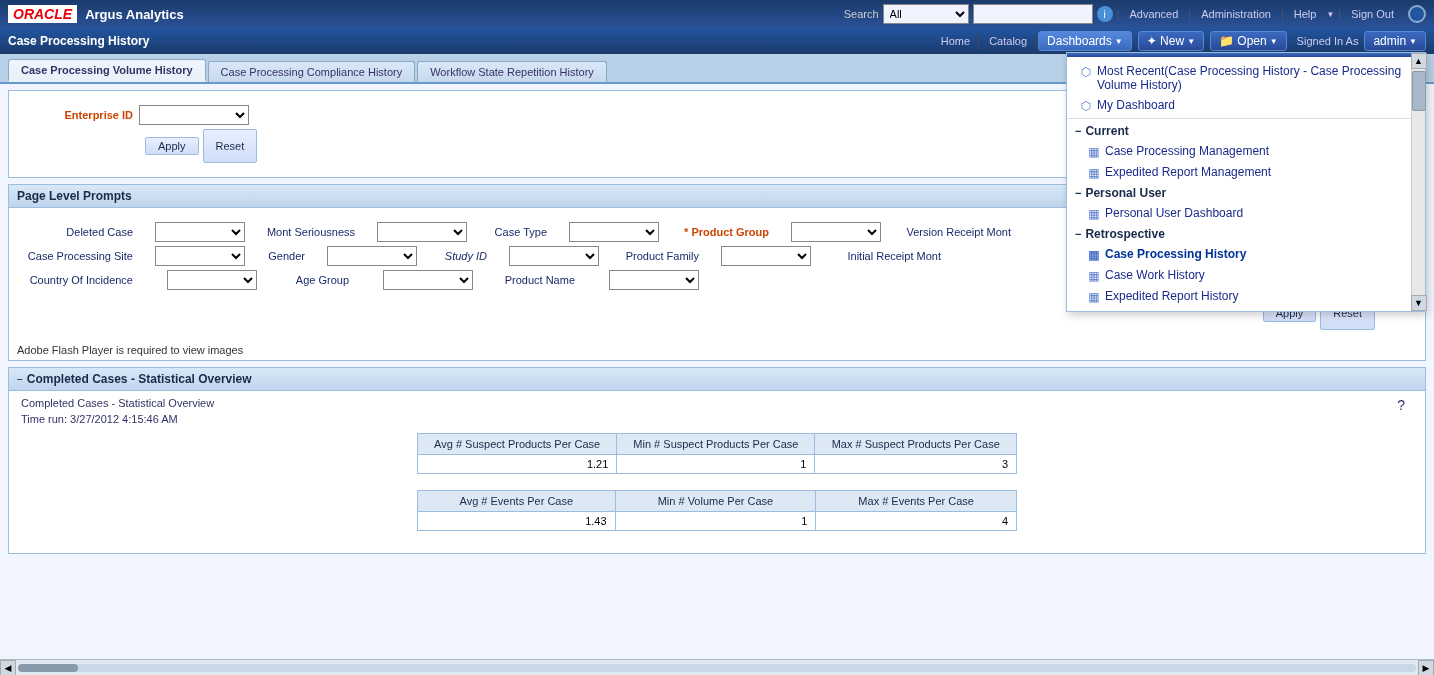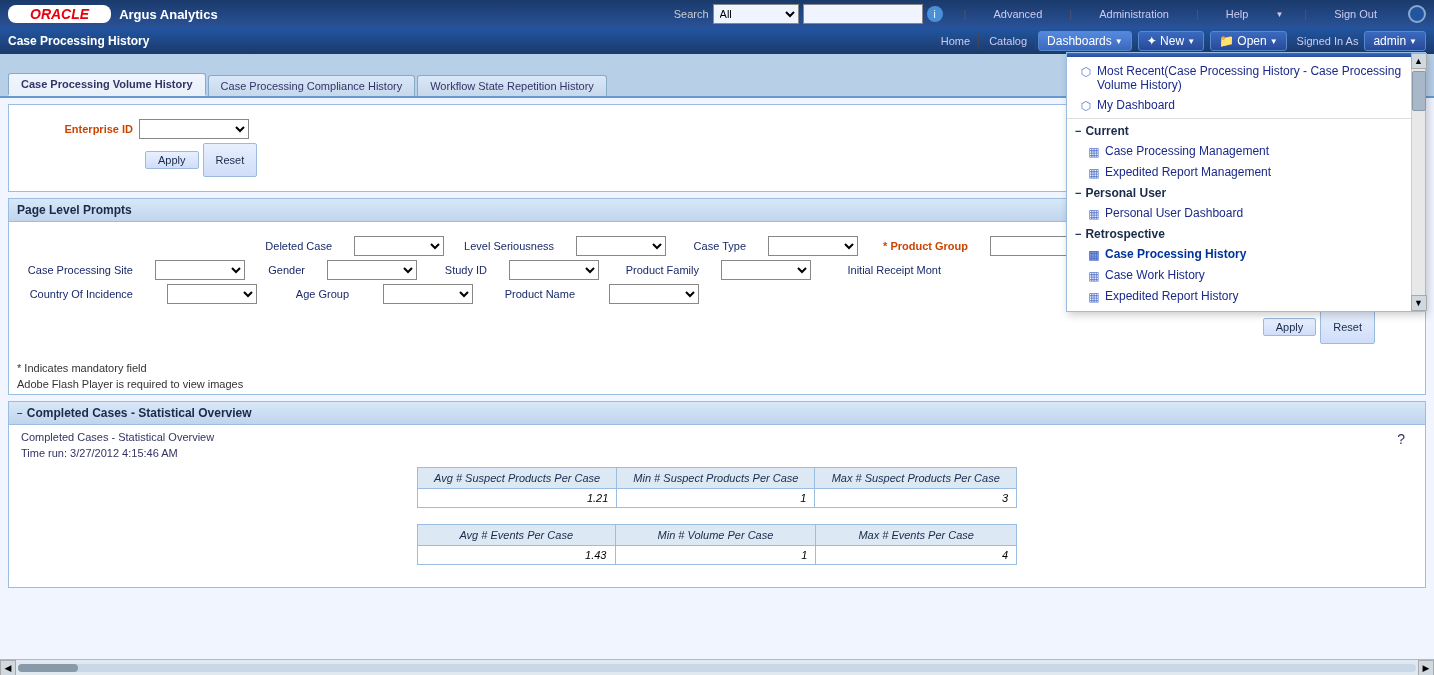--- a/index.html
+++ b/index.html
@@ -14,25 +14,25 @@
       padding: 0 8px;
       color: white;
     }
     #logo { display: flex; align-items: center; gap: 8px; }
     #oracle-logo {
       color: #e8000d;
       font-weight: bold;
       font-size: 14px;
       font-style: italic;
       background: white;
-      padding: 1px 22px;
-      border-radius: 8px;
+      padding: 1px 5px;
+      border-radius: 0;
     }
     #app-name { color: white; font-size: 13px; font-weight: bold; }
-    #top-nav-right { margin-left: auto; display: flex; align-items: center; gap: 21px; justify-content: center; }
+    #top-nav-right { margin-left: auto; display: flex; align-items: center; gap: 4px; justify-content: center; }
     #search-area { display: flex; align-items: center; gap: 4px; }
     #search-label { color: #ccc; font-size: 11px; }
     #search-scope-select {
       height: 20px; font-size: 11px; border: 1px solid #888; background: #f0f4ff; padding: 0 2px;
     }
     #search-input {
       height: 20px; width: 120px; font-size: 11px; border: 1px solid #888; background: #f0f4ff; padding: 0 4px;
     }
     #search-info-icon {
       width: 16px; height: 16px; border-radius: 50%; background: #4a90d9;
@@ -70,21 +70,21 @@
       cursor: pointer;
       display: flex; align-items: center; gap: 3px;
       position: relative;
     }
     .nav2-dropdown-btn.active { background: linear-gradient(to bottom, #5588dd, #3a6abf); }
     .caret { font-size: 8px; }
 
     
     #tabbar {
       background: #b8cfe8;
-      height: 44px;
+      height: 30px;
       display: flex;
       align-items: flex-end;
       padding: 0 8px;
       border-bottom: 2px solid #6699cc;
     }
     .tab {
       padding: 4px 12px;
       border: 1px solid #8aaac8;
       border-bottom: none;
       background: linear-gradient(to bottom, #d8e8f8, #c8d8ec);
@@ -158,21 +158,21 @@
     #stat-header-toggle { cursor: pointer; font-size: 10px; }
     #stat-title { font-weight: bold; color: #1a2a4a; font-size: 12px; }
 
     #stat-body { padding: 6px 12px; }
     #stat-meta { font-size: 11px; color: #336; margin-bottom: 4px; }
     #stat-time { font-size: 11px; color: #336; margin-bottom: 8px; }
     #filter-bar { text-align: center; margin-bottom: 12px; }
     #filter-box { display: inline-block; border: 1px solid #9bbde0; padding: 4px 16px; font-size: 11px; background: #f8faff; }
     #filter-box b { font-weight: bold; }
 
-    .stat-table { width: 600px; border-collapse: collapse; margin: 0 auto 16px; font-style: italic; }
+    .stat-table { width: 600px; border-collapse: collapse; margin: 0 auto 16px; }
     .stat-table th { background: #dce8f4; border: 1px solid #9bbde0; padding: 4px 8px; font-size: 11px; font-weight: normal; color: #1a2a4a; }
     .stat-table td { border: 1px solid #9bbde0; padding: 3px 8px; font-size: 11px; background: white; text-align: right; }
 
     
     #dropdown-overlay {
       position: absolute;
       top: 52px;
       right: 8px;
       width: 360px;
       background: white;
@@ -293,59 +293,58 @@
         </div>
       </div>
     </div>
 
     <div class="section-box">
       <div class="section-header">
         <span>Page Level Prompts</span>
       </div>
       <div class="section-content">
 
-        <div class="form-row" style="gap:16px; flex-wrap:wrap;justify-content:center;">
+        <div class="form-row" style="gap:16px; flex-wrap:wrap;">
           <span class="form-label-blue">Deleted Case</span>
           <select class="form-select"><option></option></select>
-          <span class="form-label-blue" style="min-width:100px;">Level Seriousness</span>
+          <span class="form-label-blue" style="min-width:100px;">Mont Seriousness</span>
           <select class="form-select"><option></option></select>
           <span class="form-label-blue" style="min-width:70px;">Case Type</span>
           <select class="form-select"><option></option></select>
           <span class="form-label-blue" style="color:#cc4400;font-weight:bold;min-width:100px;">* Product Group</span>
           <select class="form-select"><option></option></select>
           <span class="form-label-blue" style="min-width:120px;">Version Receipt Mont</span>
         </div>
 
         <div class="form-row" style="gap:16px; flex-wrap:wrap; margin-top:4px;">
           <span class="form-label-blue">Case Processing Site</span>
           <select class="form-select"><option></option></select>
           <span class="form-label-blue" style="min-width:50px;">Gender</span>
           <select class="form-select"><option></option></select>
-          <span class="form-label-blue" style="min-width:60px;">Study ID</span>
+          <span class="form-label-blue" style="min-width:60px;font-style:italic;">Study ID</span>
           <select class="form-select"><option></option></select>
           <span class="form-label-blue" style="min-width:90px;">Product Family</span>
           <select class="form-select"><option></option></select>
           <span class="form-label-blue" style="min-width:120px;">Initial Receipt Mont</span>
         </div>
 
         <div class="form-row" style="gap:28px; flex-wrap:wrap; margin-top:4px;">
           <span class="form-label-blue">Country Of Incidence</span>
           <select class="form-select"><option></option></select>
           <span class="form-label-blue" style="min-width:70px;">Age Group</span>
           <select class="form-select"><option></option></select>
           <span class="form-label-blue" style="min-width:80px;">Product Name</span>
           <select class="form-select"><option></option></select>
         </div>
 
         <div class="form-row" style="justify-content:flex-end; margin-top:6px; padding-right:40px;">
           <button class="btn-apply">Apply</button>
           <button class="btn-reset">Reset</button>
         </div>
       </div>
-      <div class="mandatory-note">* Indicates mandatory field</div>
       <div class="flash-note">Adobe Flash Player is required to view images</div>
     </div>
 
     <div id="stat-section">
       <div id="stat-header">
         <span id="stat-header-toggle" class="collapse-icon">−</span>
         <span id="stat-title">Completed Cases - Statistical Overview</span>
       </div>
       <div id="stat-body">
         <div id="stat-meta">Completed Cases - Statistical Overview</div>

